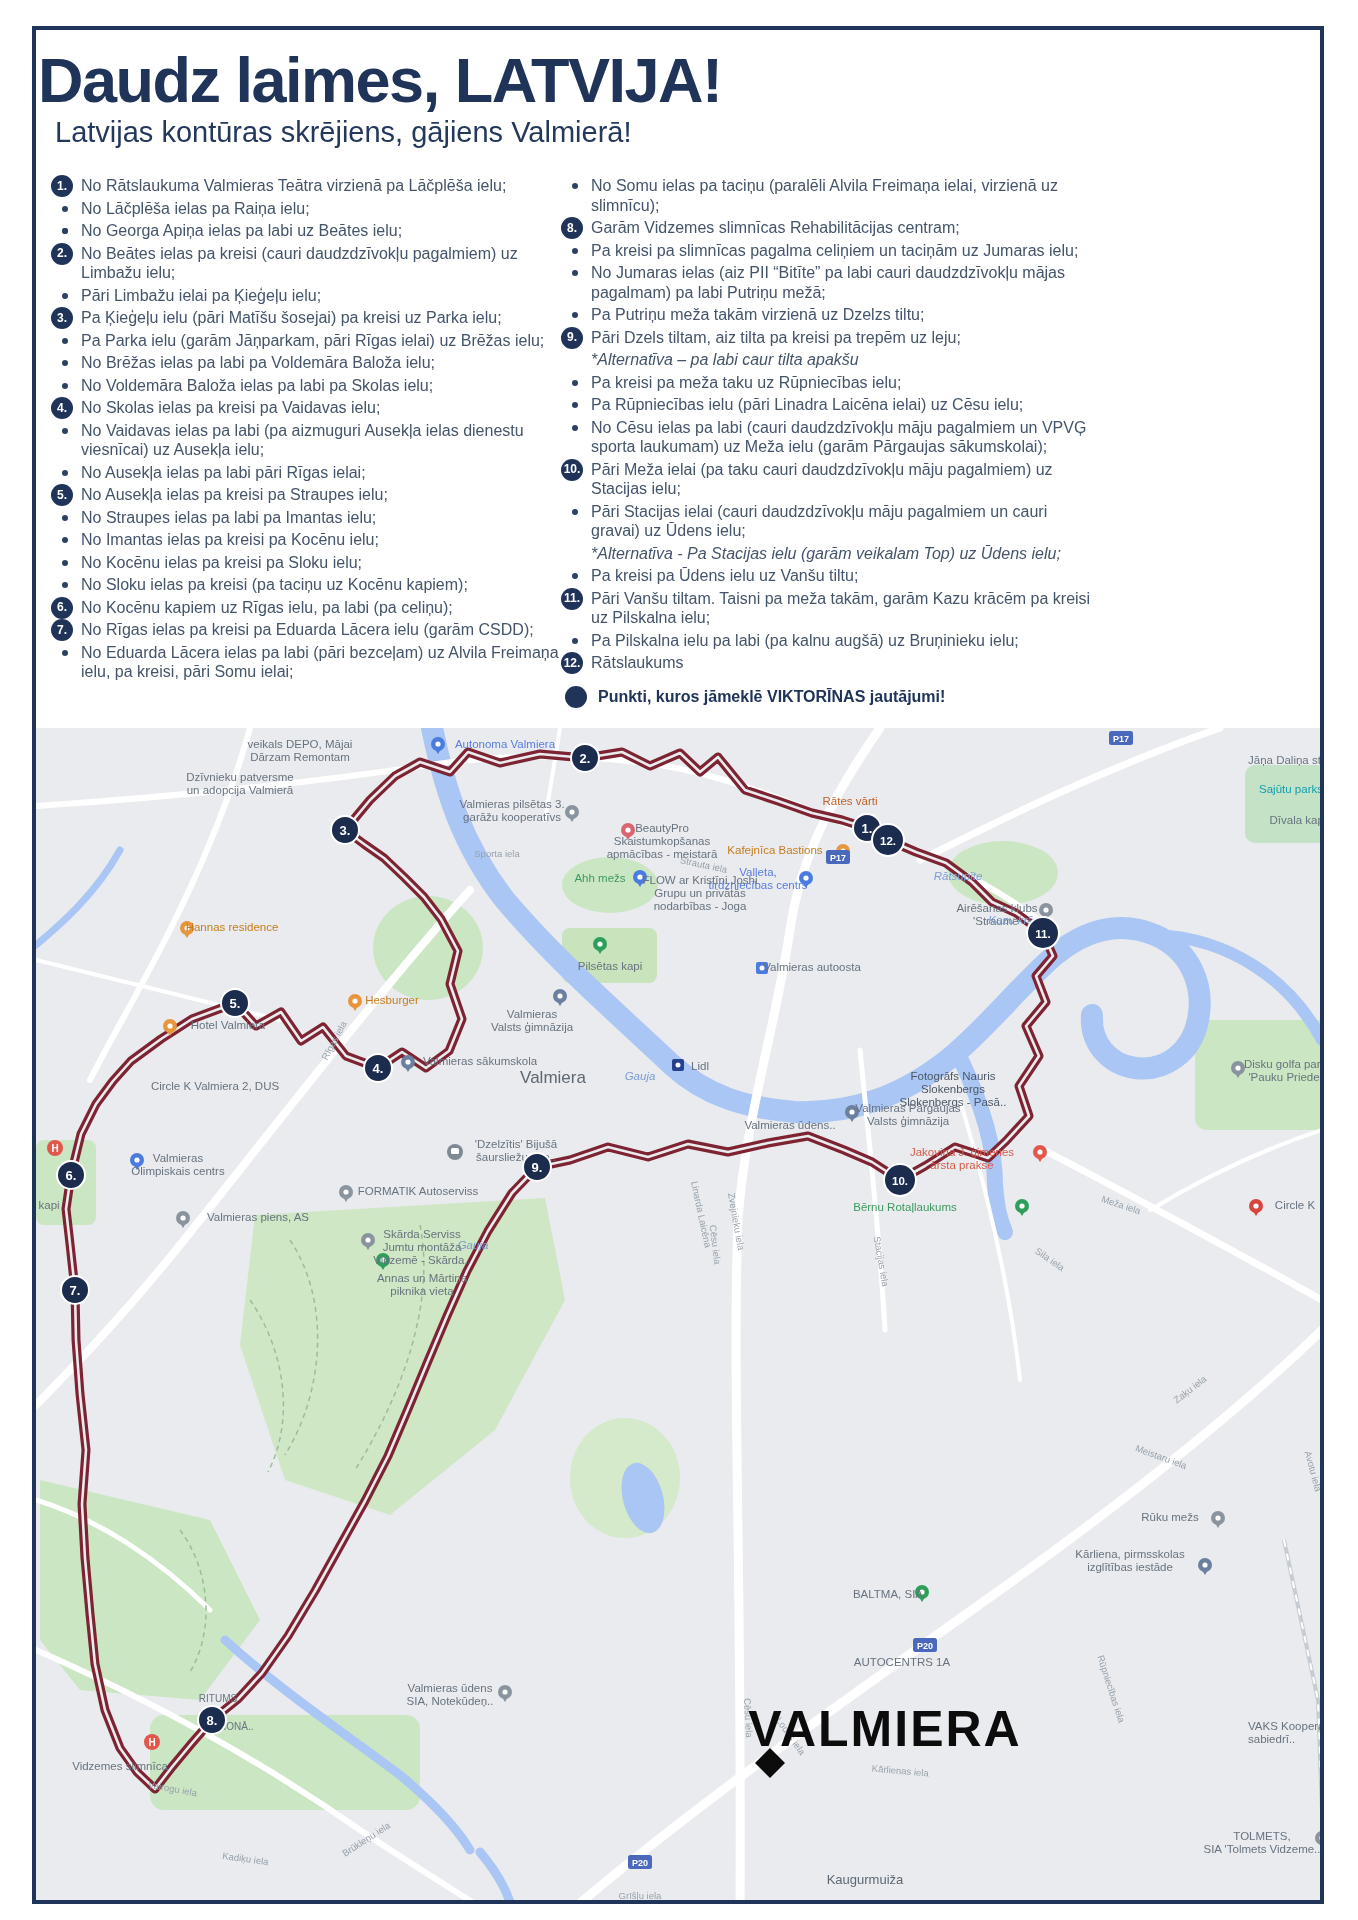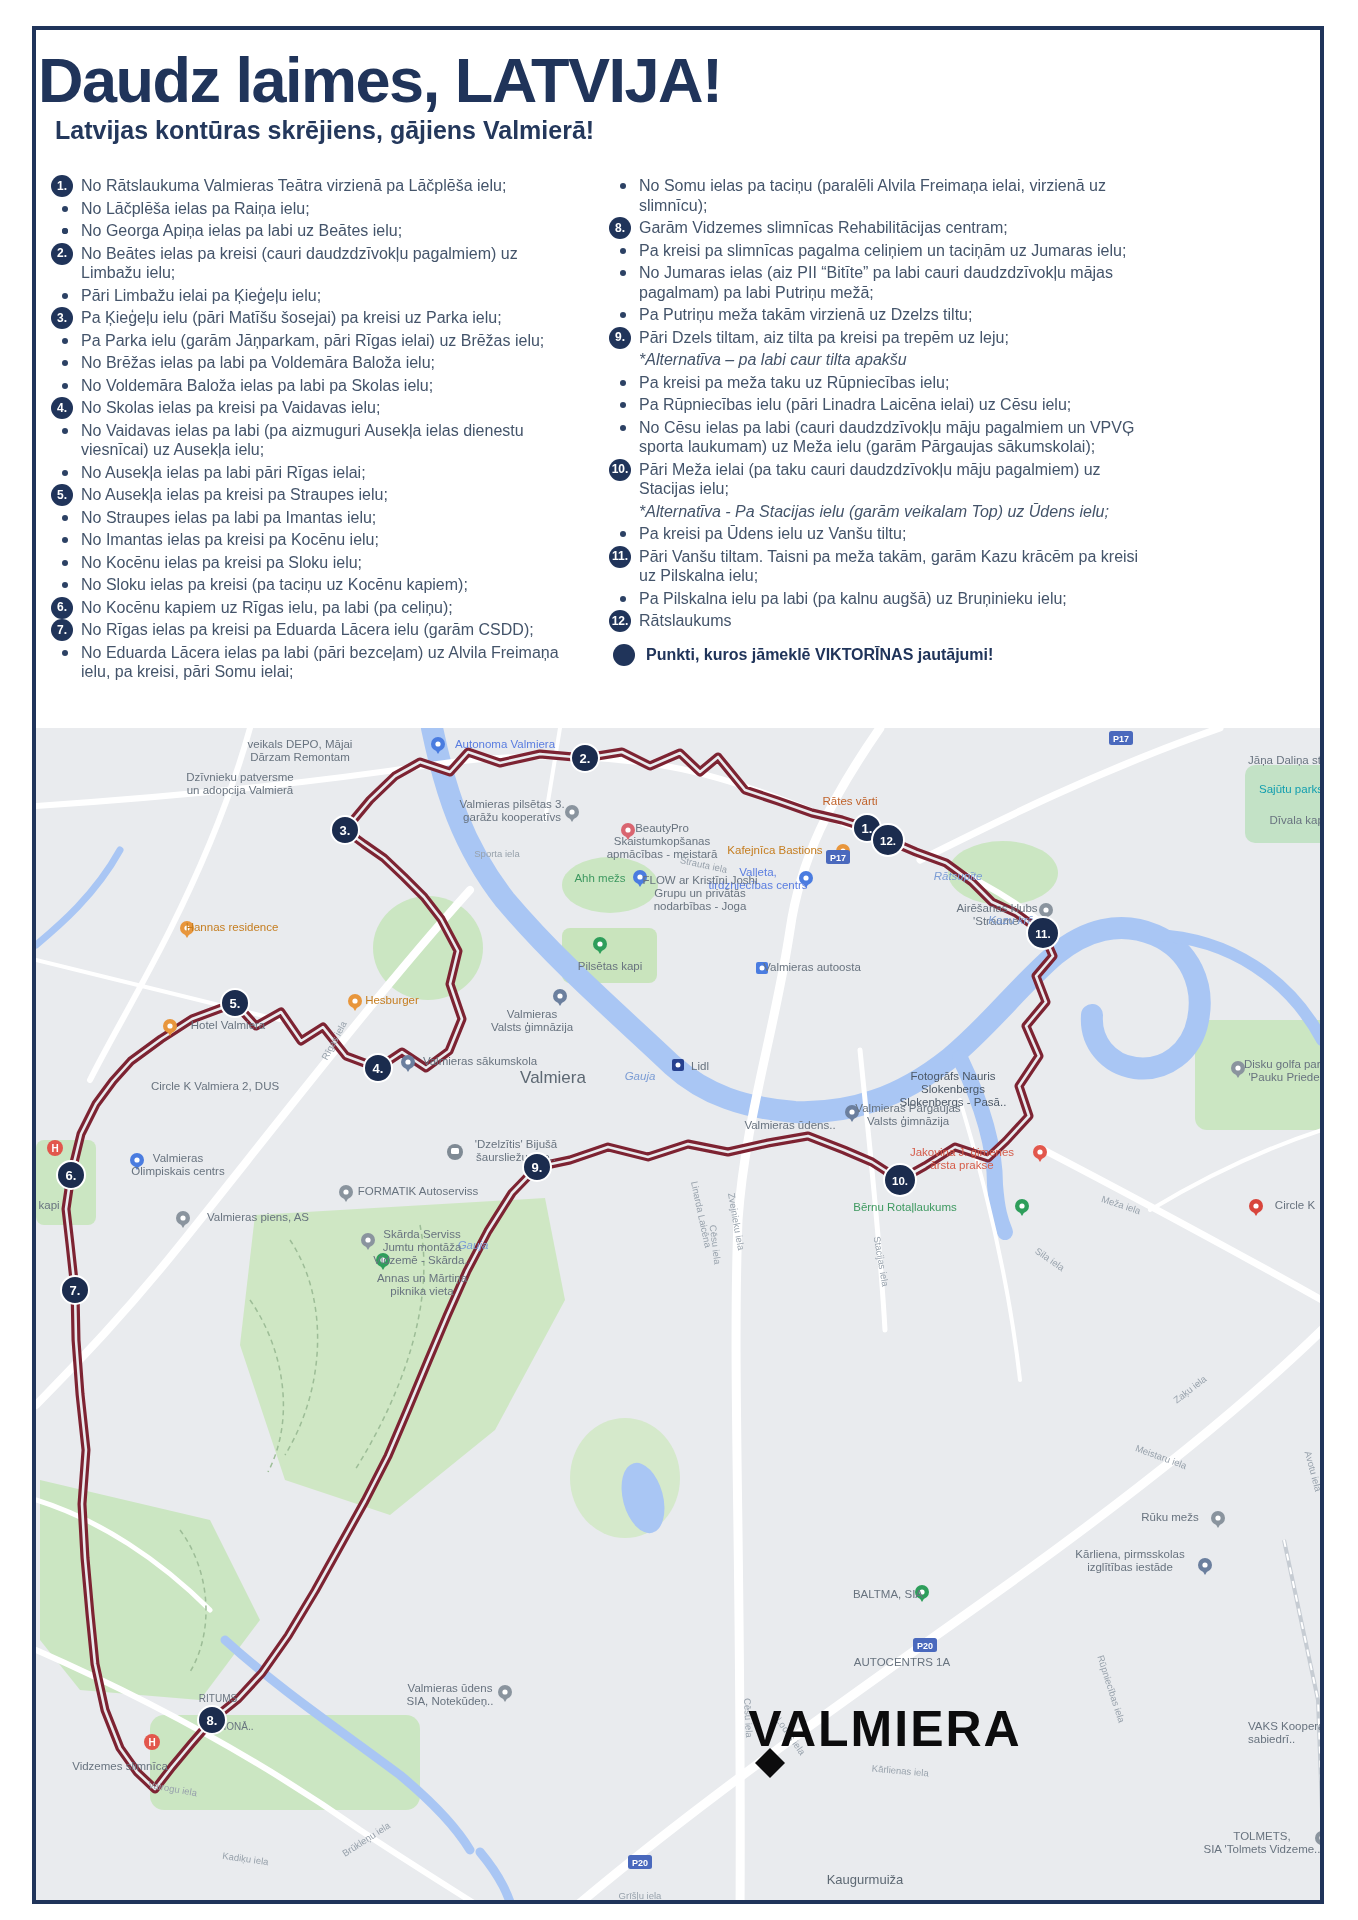--- a/index.html
+++ b/index.html
@@ -9,26 +9,26 @@
   }
   .frame{
     position:absolute;left:32px;top:26px;width:1292px;height:1878px;
     border:4px solid #20345a;box-sizing:border-box;pointer-events:none;z-index:50;
   }
   .title{
     position:absolute;left:38px;top:44px;font-size:63px;font-weight:900;
     color:#20345a;letter-spacing:-1.5px;white-space:nowrap;
   }
   .subtitle{
-    position:absolute;left:55px;top:116px;font-size:25px;font-weight:700;
+    position:absolute;left:55px;top:116px;font-size:29px;font-weight:400;
     color:#24385c;white-space:nowrap;
   }
   .col{position:absolute;top:176px;font-size:16px;line-height:1.22;color:#44546a;}
   .col-left{left:55px;width:505px;}
-  .col-right{left:565px;width:530px;margin-left:48px;}
+  .col-right{left:565px;width:530px;}
   .it{position:relative;padding-left:26px;margin-bottom:3px;}
   .it .badge{
     position:absolute;left:-4px;top:-1px;width:22px;height:22px;border-radius:50%;
     background:#20345a;color:#fff;font-size:12px;font-weight:bold;
     display:flex;align-items:center;justify-content:center;
   }
   .it .dot{
     position:absolute;left:7px;top:7px;width:6px;height:6px;border-radius:50%;background:#2c4164;
   }
   .it.alt{font-style:italic;}
@@ -77,20 +77,21 @@
     <div class="it"><span class="badge">8.</span><span>Garām Vidzemes slimnīcas Rehabilitācijas centram;</span></div>
     <div class="it"><span class="dot"></span><span>Pa kreisi pa slimnīcas pagalma celiņiem un taciņām uz Jumaras ielu;</span></div>
     <div class="it"><span class="dot"></span><span>No Jumaras ielas (aiz PII “Bitīte” pa labi cauri daudzdzīvokļu mājas pagalmam) pa labi Putriņu mežā;</span></div>
     <div class="it"><span class="dot"></span><span>Pa Putriņu meža takām virzienā uz Dzelzs tiltu;</span></div>
     <div class="it"><span class="badge">9.</span><span>Pāri Dzels tiltam, aiz tilta pa kreisi pa trepēm uz leju;</span></div>
     <div class="it alt"><span>*Alternatīva – pa labi caur tilta apakšu</span></div>
     <div class="it"><span class="dot"></span><span>Pa kreisi pa meža taku uz Rūpniecības ielu;</span></div>
     <div class="it"><span class="dot"></span><span>Pa Rūpniecības ielu (pāri Linadra Laicēna ielai) uz Cēsu ielu;</span></div>
     <div class="it"><span class="dot"></span><span>No Cēsu ielas pa labi (cauri daudzdzīvokļu māju pagalmiem un VPVĢ sporta laukumam) uz Meža ielu (garām Pārgaujas sākumskolai);</span></div>
     <div class="it"><span class="badge">10.</span><span>Pāri Meža ielai (pa taku cauri daudzdzīvokļu māju pagalmiem) uz Stacijas ielu;</span></div>
+    <div class="it"><span class="dot"></span><span>Pāri Stacijas ielai (cauri daudzdzīvokļu māju pagalmiem un cauri gravai) uz Ūdens ielu;</span></div>
     <div class="it alt"><span>*Alternatīva - Pa Stacijas ielu (garām veikalam Top) uz Ūdens ielu;</span></div>
     <div class="it"><span class="dot"></span><span>Pa kreisi pa Ūdens ielu uz Vanšu tiltu;</span></div>
     <div class="it"><span class="badge">11.</span><span>Pāri Vanšu tiltam. Taisni pa meža takām, garām Kazu krācēm pa kreisi uz Pilskalna ielu;</span></div>
     <div class="it"><span class="dot"></span><span>Pa Pilskalna ielu pa labi (pa kalnu augšā) uz Bruņinieku ielu;</span></div>
     <div class="it"><span class="badge">12.</span><span>Rātslaukums</span></div>
     <div class="note">
       <span class="note-dot"></span>
       <span>Punkti, kuros jāmeklē VIKTORĪNAS jautājumi!</span>
     </div>
   </div>

